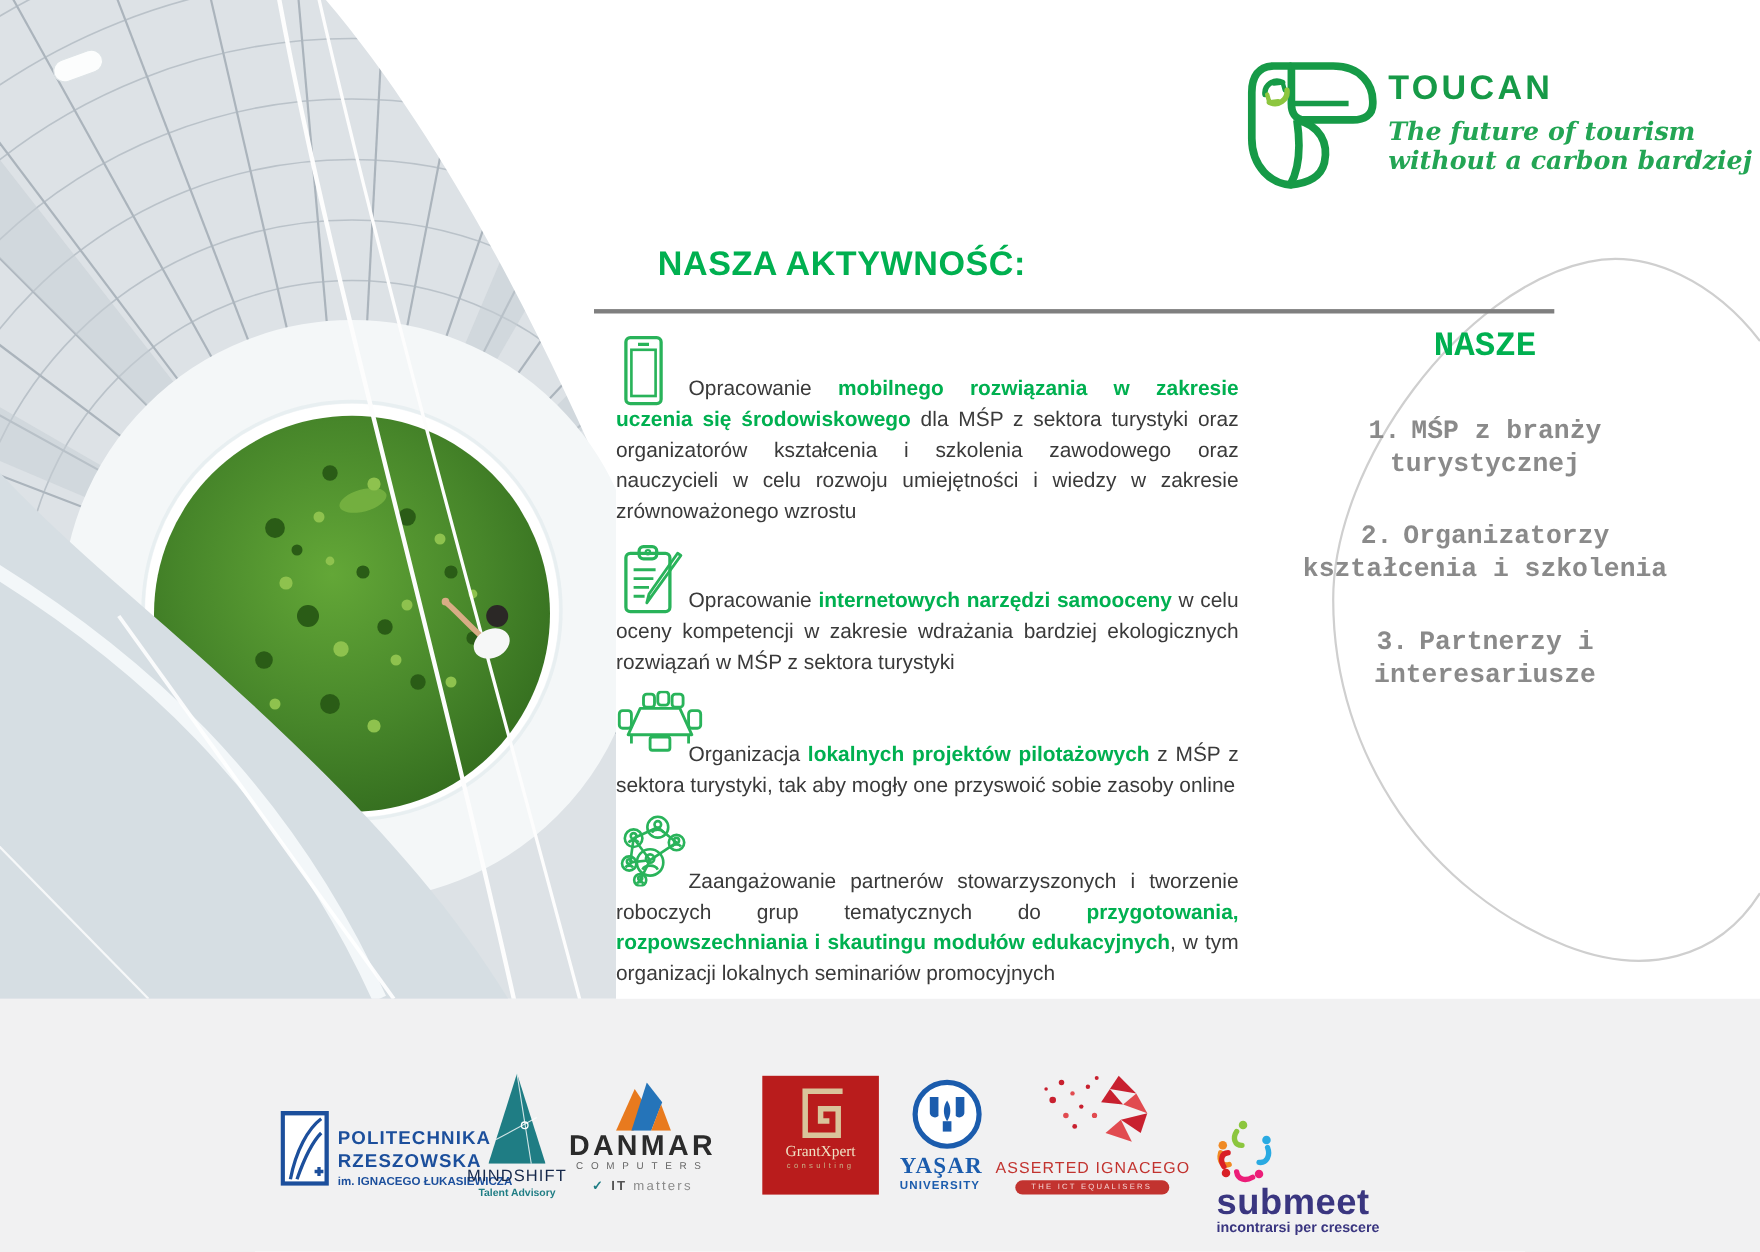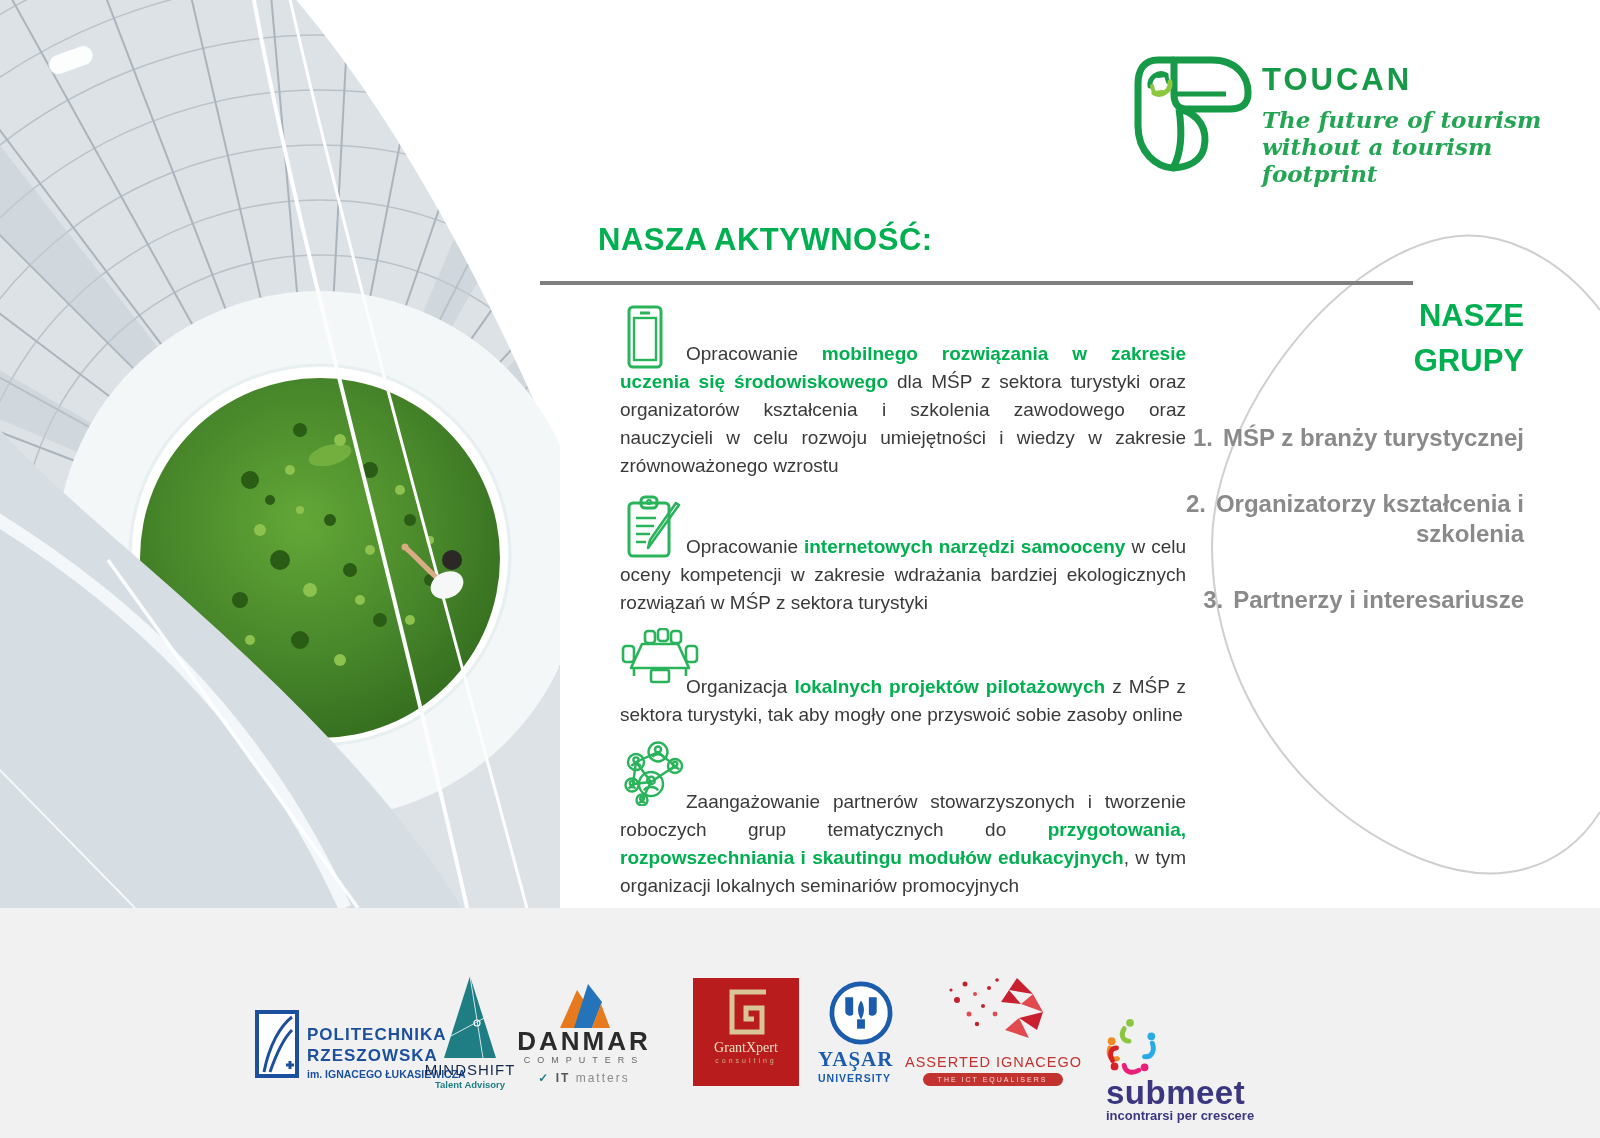--- a/index.html
+++ b/index.html
@@ -18,30 +18,30 @@
   .brand-mark{left:1116px;top:50px;width:138px;height:126px;}
   .brand-name{left:1262px;top:62px;font-size:31px;font-weight:bold;color:#169a47;letter-spacing:3px;}
   .brand-tagline{left:1262px;top:106px;font-family:"DejaVu Serif",serif;font-style:italic;font-weight:bold;
                  font-size:23px;line-height:27px;color:#23a554;}
 
   
   .heading{left:598px;top:222px;font-size:31px;font-weight:bold;color:#00b050;letter-spacing:.5px;}
   .rule{left:540px;top:281px;width:873px;height:4px;background:#7f7f7f;}
 
   
-  .activities{left:620px;top:312px;width:566px;}
+  .activities{left:560px;top:312px;width:566px;}
   .activity{position:relative;}
   .activity p{margin:0;font-size:19px;line-height:28px;color:#3a3a3a;text-align:justify;text-indent:66px;}
   .activity .hl{color:#00b050;font-weight:bold;}
   .act-icon{position:absolute;left:6px;}
   .a1{margin-top:28px}.a2{margin-top:53px}.a3{margin-top:56px}.a4{margin-top:59px}
   .a1 .act-icon{top:-36px}.a2 .act-icon{top:-38px}.a3 .act-icon{top:-45px;left:0}.a4 .act-icon{top:-48px;left:2px}
 
   
-  .groups{right:76px;top:293px;width:380px;text-align:right;}
+  .groups{right:60px;top:293px;width:380px;text-align:center;font-family:Liberation Mono, monospace;}
   .groups h2{margin:0;font-size:31px;font-weight:bold;color:#00b050;line-height:45px;}
   .group-list{margin-top:40px;}
   .group-item{font-size:24px;font-weight:bold;color:#8a8a8a;line-height:30px;margin-top:36px;}
   .group-item .num{margin-right:10px;}
 
   
   .footer{left:0;top:908px;width:1600px;height:230px;background:#f1f1f2;}
   .logo{position:absolute;}
   .prz-text{position:absolute;left:52px;top:14px;color:#1c4f9c;white-space:nowrap;}
   .prz-text .l1{font-size:17px;font-weight:bold;letter-spacing:1px;line-height:21px;}
@@ -209,21 +209,21 @@
       <path d="M34,36 A11,11 0 0 1 50,25" stroke="#169a47" stroke-width="5"></path>
       <path d="M50,25 l2,7 m-2,-7 l-8,1" stroke="#169a47" stroke-width="4"></path>
       <path d="M54,32 A11,11 0 0 1 38,43" stroke="#8dc63f" stroke-width="5"></path>
       <path d="M38,43 l-2,-7 m2,7 l8,-1" stroke="#8dc63f" stroke-width="4"></path>
     </g>
   </svg>
 </div>
 <div class="abs brand-name">TOUCAN</div>
 <div class="abs brand-tagline">
   <div>The future of tourism</div>
-  <div>without a tourism footprint</div>
+  <div>without a carbon bardziej</div>
 </div>
 
 <div class="abs heading">NASZA AKTYWNOŚĆ:</div>
 <div class="abs rule"></div>
 
 <div class="abs activities">
 
   <div class="activity a1">
     <span class="act-icon">
       <svg width="38" height="66" viewBox="0 0 38 66" fill="none" stroke="#29b35a">
@@ -290,21 +290,20 @@
         </g>
       </svg>
     </span>
     <p><span>Zaangażowanie partnerów stowarzyszonych i tworzenie roboczych grup tematycznych do </span><span class="hl">przygotowania, rozpowszechniania i skautingu modułów edukacyjnych</span><span>, w tym organizacji lokalnych seminariów promocyjnych</span></p>
   </div>
 </div>
 
 <div class="abs groups">
   <h2>
     <div>NASZE</div>
-    <div>GRUPY</div>
   </h2>
   <div class="group-list">
     <div class="group-item"><span class="num">1.</span><span>MŚP z branży turystycznej</span></div>
     <div class="group-item"><span class="num">2.</span><span>Organizatorzy kształcenia i szkolenia</span></div>
     <div class="group-item"><span class="num">3.</span><span>Partnerzy i interesariusze</span></div>
   </div>
 </div>
 
 <div class="abs footer">
 

